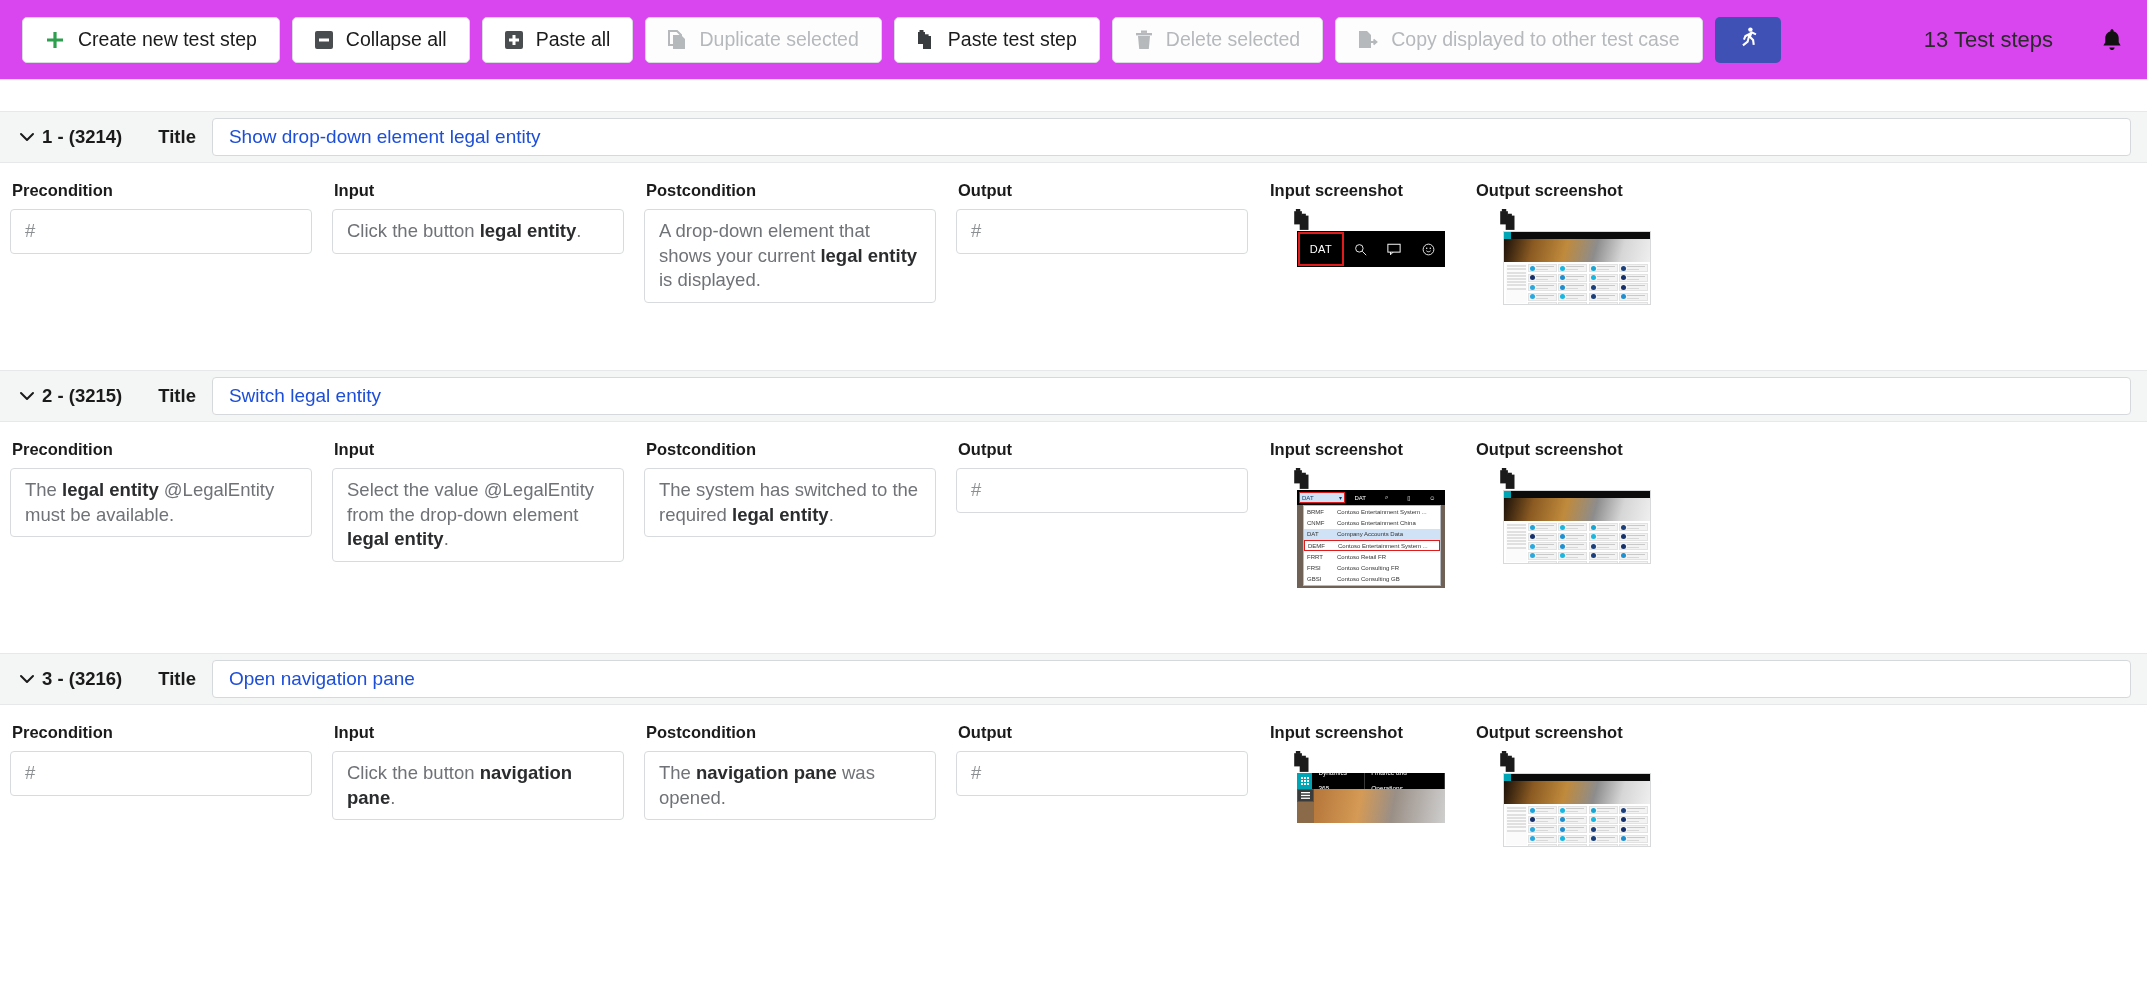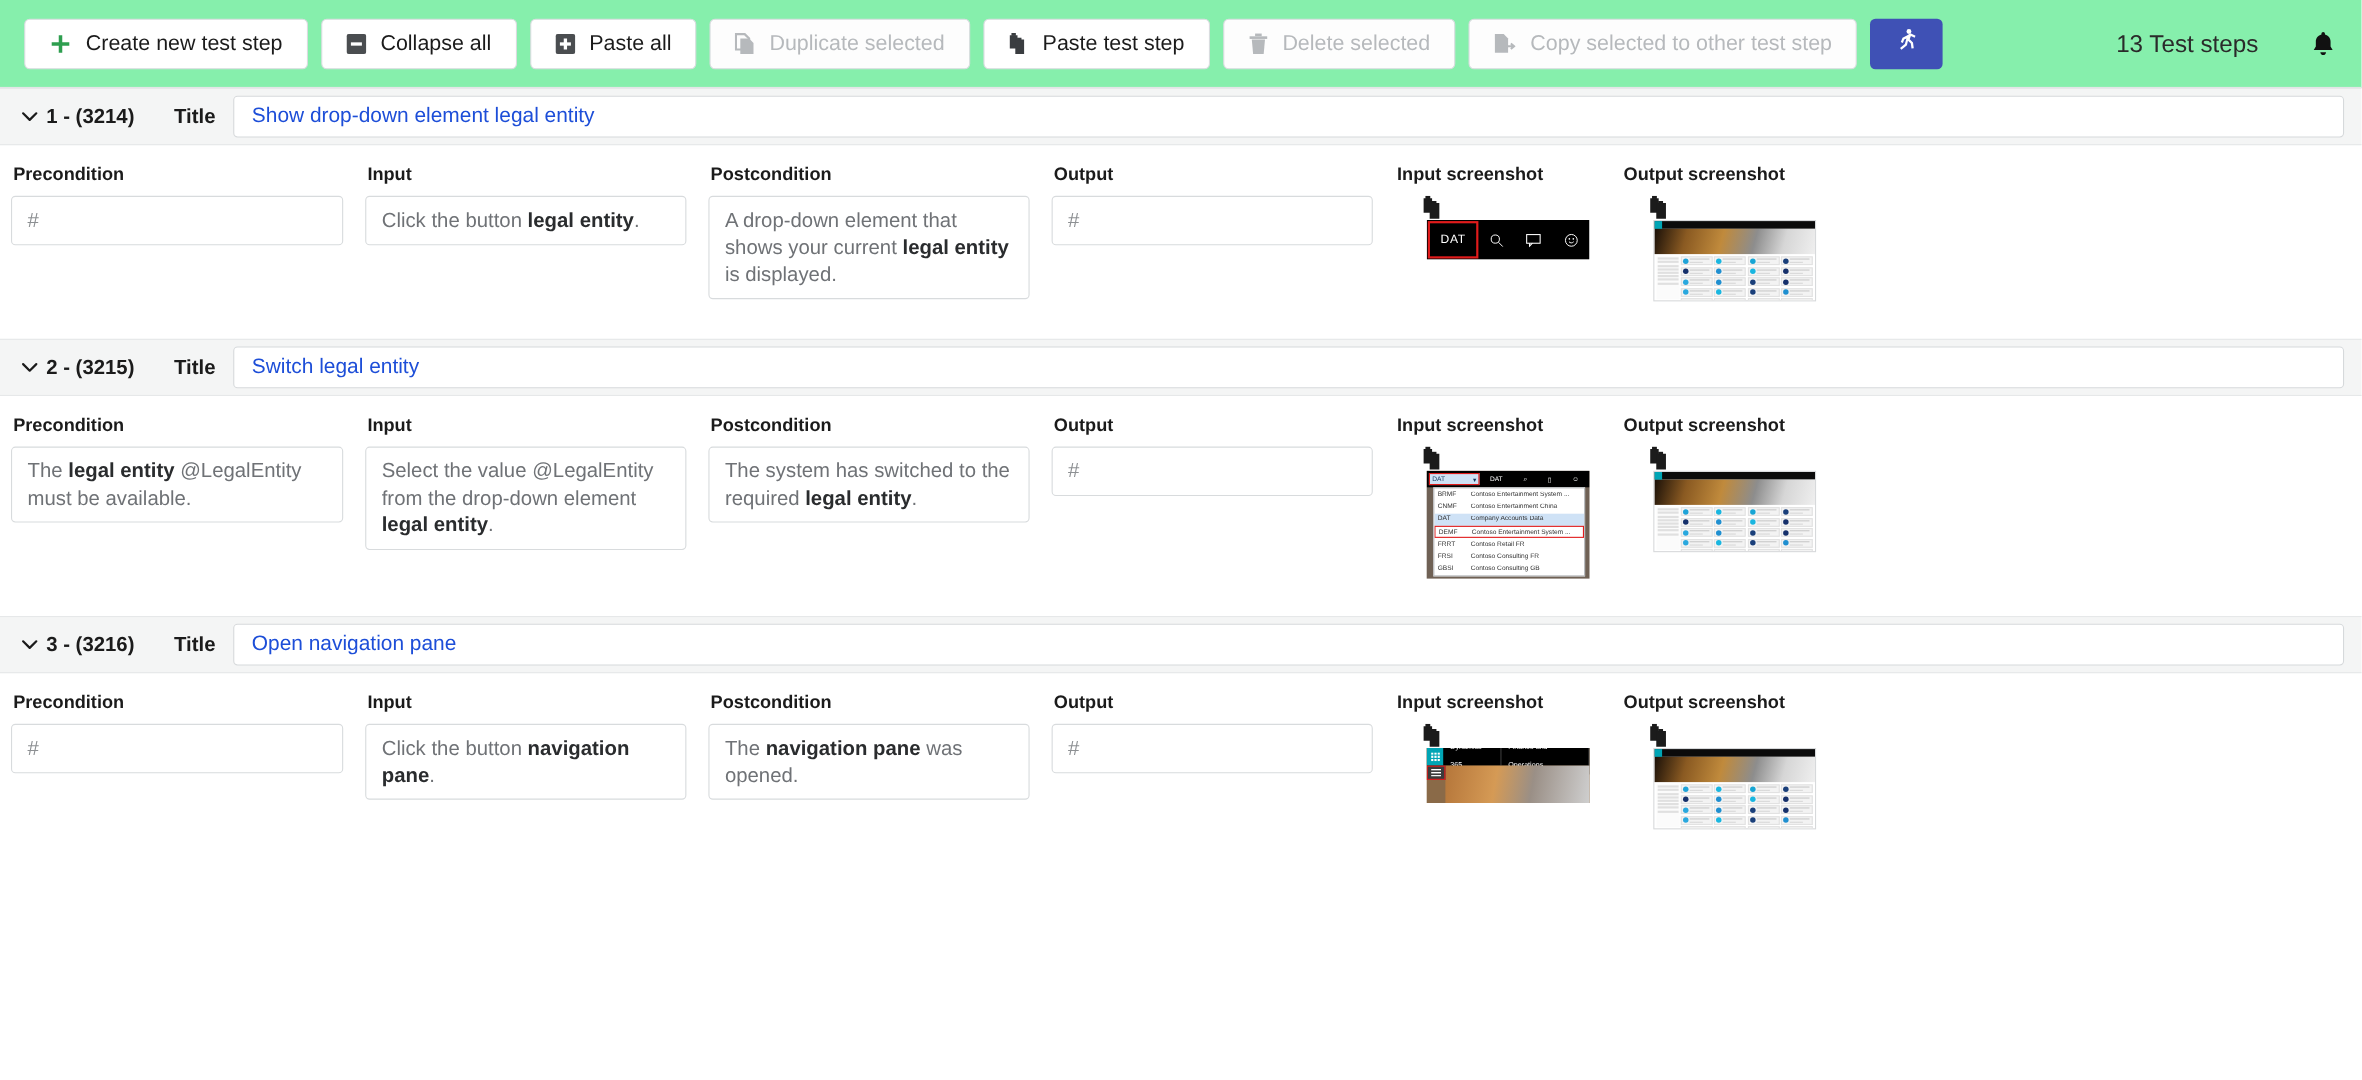--- a/index.html
+++ b/index.html
@@ -8,21 +8,21 @@
     width: 2147px; height: 982px;
     background: #ffffff;
     font-family: "Liberation Sans", sans-serif;
     overflow: hidden;
   }
 
   
   .toolbar {
     position: relative;
     height: 80px;
-    background: #86efac;
+    background: #d946ef;
     border-bottom: 1px solid #e3e5e6;
     display: flex;
     align-items: center;
     padding: 0 22px;
     gap: 12px;
   }
   .tb-btn {
     height: 46px;
     display: flex;
     align-items: center;
@@ -70,20 +70,21 @@
 
   .step-header {
     background: #f4f5f5;
     border-top: 1px solid #e6e8e9;
     border-bottom: 1px solid #e6e8e9;
     height: 52px;
     display: flex;
     align-items: center;
     padding: 0 16px 0 14px;
     gap: 0;
+    margin-top: 31px;
   }
   .chev {
     width: 26px; height: 26px;
     display: flex; align-items: center; justify-content: center;
     cursor: pointer;
     flex: 0 0 auto;
   }
   .step-num {
     font-size: 18.5px;
     font-weight: bold;
@@ -356,21 +357,21 @@
     <span>Delete selected</span>
   </div>
 
   <div class="tb-btn disabled">
     <span class="ic">
       <svg width="20" height="20" viewBox="0 0 20 20">
           <path d="M1 1h8l4 4v13H1z" fill="#b6b9bc"></path>
           <path d="M12 12h6M15.5 9.5l3 2.5-3 2.5" stroke="#b6b9bc" stroke-width="1.8" fill="none"></path>
         </svg>
     </span>
-    <span>Copy selected to other test step</span>
+    <span>Copy displayed to other test case</span>
   </div>
 
   <div class="run-btn">
     <span>
       <svg width="24" height="24" viewBox="0 0 24 24" fill="#ffffff">
         <circle cx="14.4" cy="3.6" r="2.2"></circle>
         <path d="M12.6 7.2l-4 2.1-1.6 3.9 1.9.8 1.2-3 2-1-1.4 5 -4.4 3.6 1.3 1.6 5-4 .9-4.2 2.6 2.5.6 4.6 2.1-.3-.7-5.2-3-3 1.1-2.9 3.4 1.6.8-1.8-4.6-2.3z"></path>
       </svg>
     </span>
   </div>

